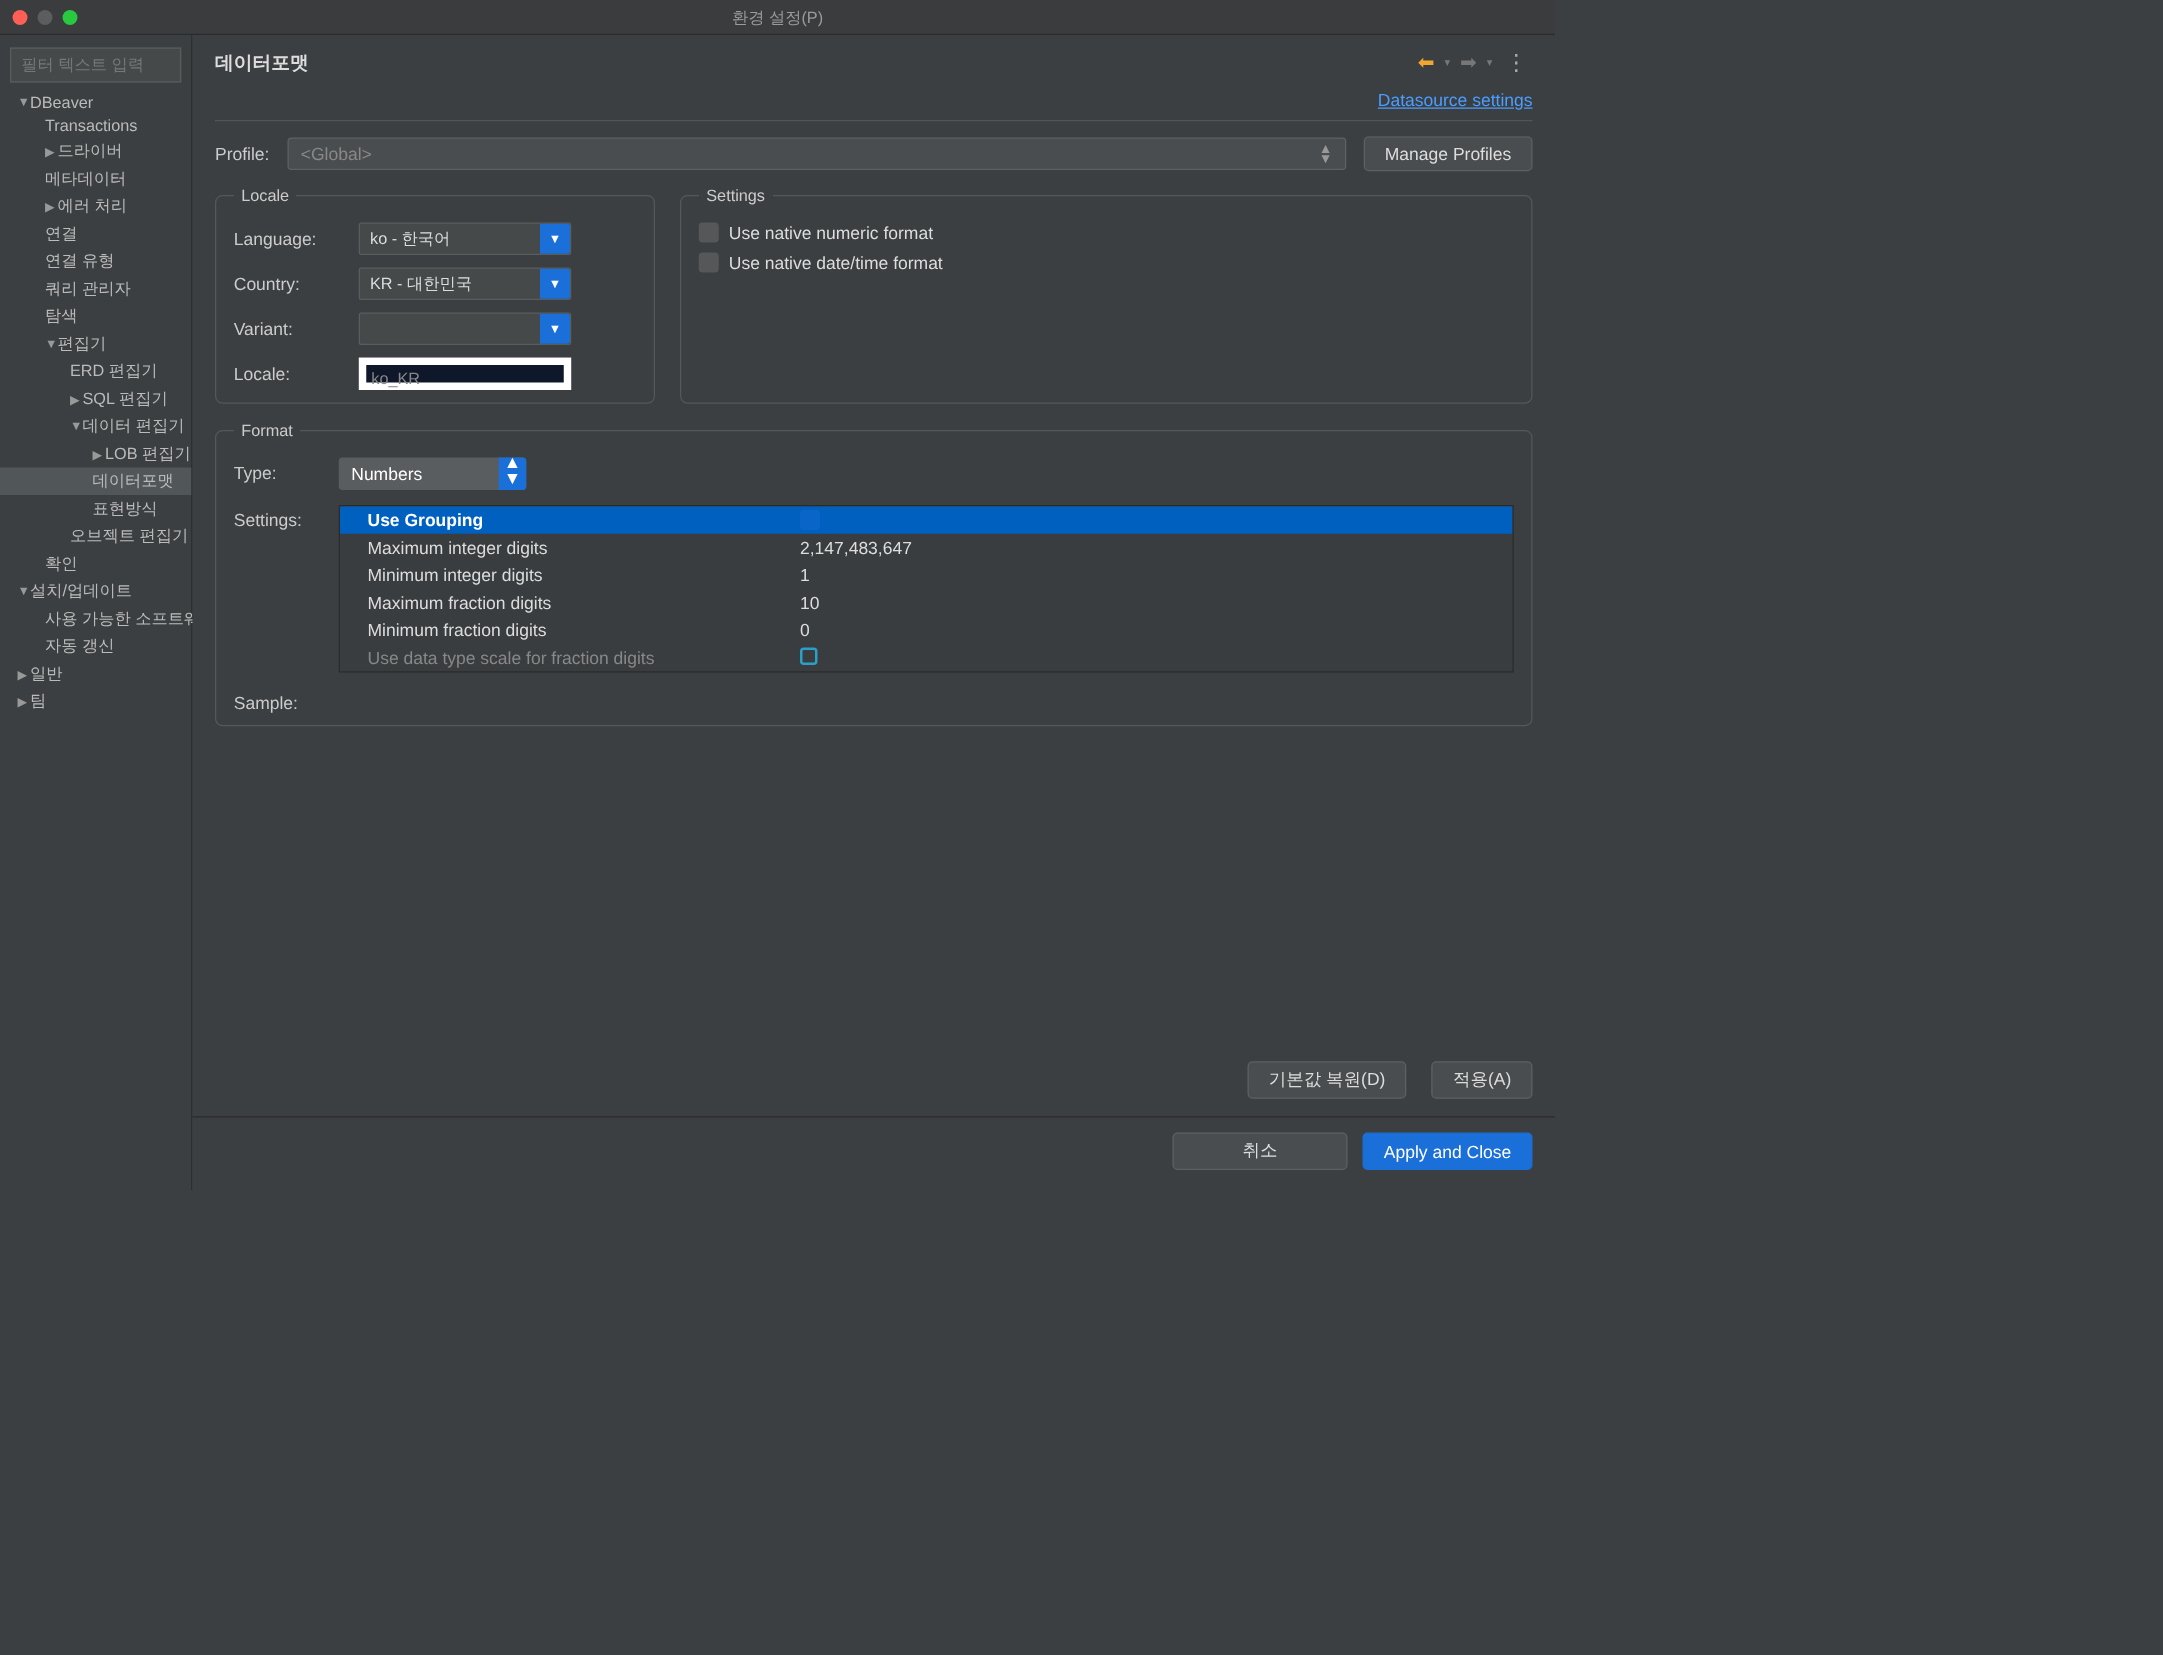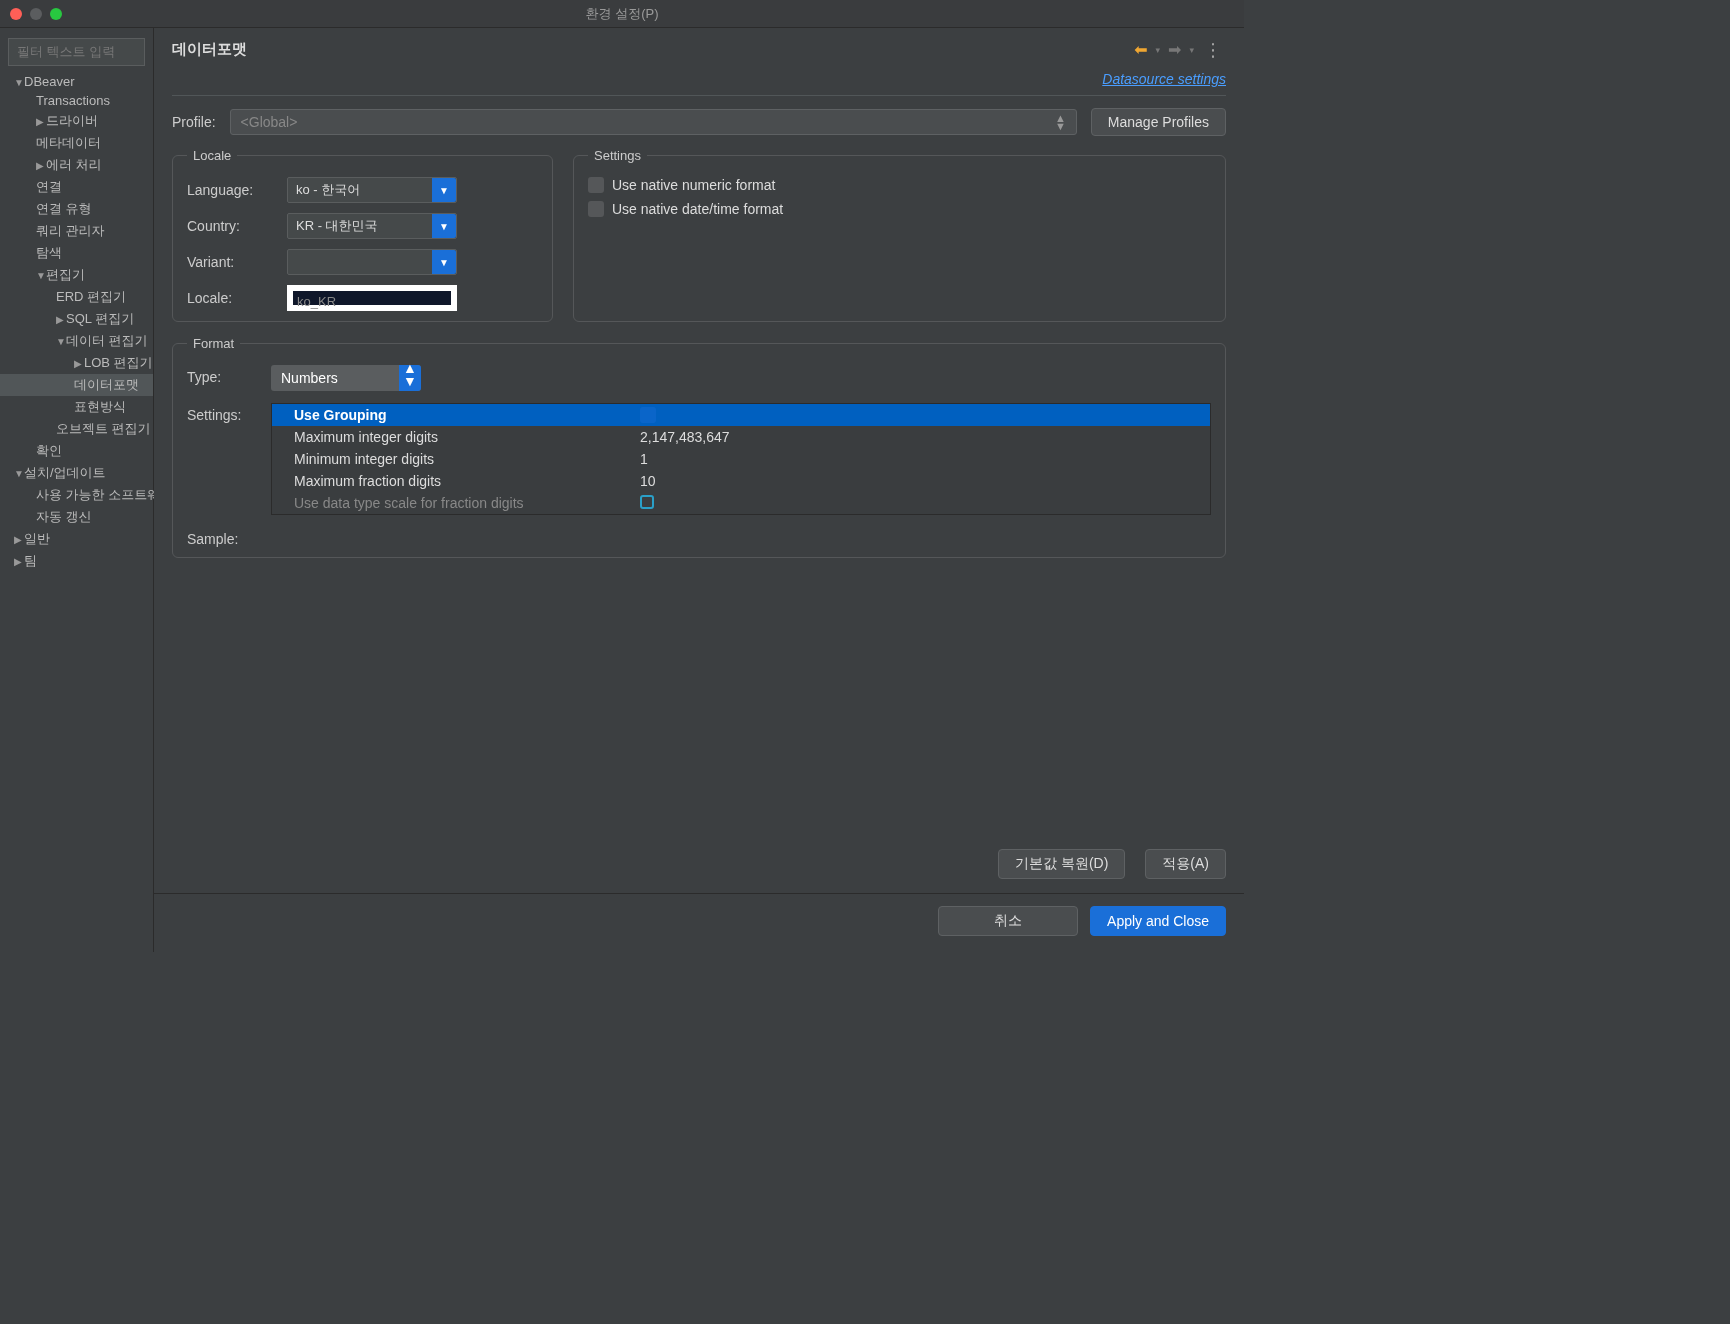--- a/index.html
+++ b/index.html
@@ -30,40 +30,40 @@
 
 .content { flex: 1; display: flex; flex-direction: column; background: #3c3f41; }
 
 .header { display:flex; align-items:center; padding: 10px 18px 6px 18px; }
 .header h2 { font-size: 15px; font-weight: bold; color: #dddddd; flex:1; }
 .nav-arrows { display:flex; align-items:center; gap:6px; }
 .nav-arrow { font-size:16px; color:#777; padding:2px; }
 .nav-arrow.active { color:#f0a732; }
 .kebab { font-size:18px; color:#aaa; padding:0 4px; }
 
-.link-row { text-align:right; padding: 4px 18px 8px 18px; font-style: italic; }
+.link-row { text-align:right; padding: 4px 18px 8px 18px; }
 .link-row a { color:#4a9eff; text-decoration: underline; font-size:14px; }
 hr.sep { border:none; border-top:1px solid #515658; margin: 0 18px 12px 18px; }
 
 .body { padding: 0 18px; flex:1; overflow:auto; }
 
 .row { display:flex; align-items:center; margin-bottom: 12px; gap:14px; }
 .row label.lbl { font-size:14px; color:#cccccc; }
 
 .select-wide { flex:1; background:#4a4d4f; border:1px solid #5e6163; color:#888; padding:4px 10px; font-size:14px; border-radius:3px; display:flex; align-items:center; justify-content:space-between; }
 .select-wide .updown { color:#999; font-size:11px; line-height:8px; }
 
 .btn { background:#4a4d4f; border:1px solid #5e6163; color:#dddddd; padding:5px 16px; font-size:14px; border-radius:4px; cursor:pointer; }
 .btn.primary { background:#1a6fd8; border-color:#1a6fd8; color:#fff; }
 
 fieldset { border:1px solid #555759; border-radius:6px; padding: 14px 14px 10px 14px; margin-bottom:14px; }
 fieldset legend { color:#cccccc; font-size:13px; padding:0 6px; }
 
 .two-col { display:flex; gap:20px; }
-.two-col > fieldset:first-child { flex:0 0 auto; width: 381px;}
+.two-col > fieldset:first-child { flex:0 0 auto; width: 352px;}
 .two-col > fieldset:last-child { flex:1; }
 
 .form-grid { display:grid; grid-template-columns: 90px 1fr; gap:10px 10px; align-items:center; }
 .form-grid label { font-size:14px; color:#cccccc; }
 
 .combo { display:flex; background:#45494a; border:1px solid #5a5d5e; border-radius:2px; height:26px; align-items:center; width:170px; }
 .combo span { flex:1; padding:0 8px; color:#dddddd; font-size:13px; }
 .combo .drop { width:24px; background:#1a6fd8; color:#fff; display:flex; align-items:center; justify-content:center; border-radius:0 2px 2px 0; height:100%; font-size:10px; }
 .textbox { background:#0f172a; border:6px solid #ffffff; color:#888; padding:3px 4px; font-size:13px; width:170px; height:26px; }
 
@@ -231,20 +231,24 @@
                   <div class="col-value">2,147,483,647</div>
                 </div>
                 <div class="trow">
                   <div class="col-name">Minimum integer digits</div>
                   <div class="col-value">1</div>
                 </div>
                 <div class="trow">
                   <div class="col-name">Maximum fraction digits</div>
                   <div class="col-value">10</div>
                 </div>
+                <div class="trow">
+                  <div class="col-name">Minimum fraction digits</div>
+                  <div class="col-value">0</div>
+                </div>
                 <div class="trow partial">
                   <div class="col-name">Use data type scale for fraction digits</div>
                   <div class="col-value">
                     <div class="faux-check outlined" style="background: transparent;"></div>
                   </div>
                 </div>
               </div>
           </div>
 
           <label>Sample:</label>

